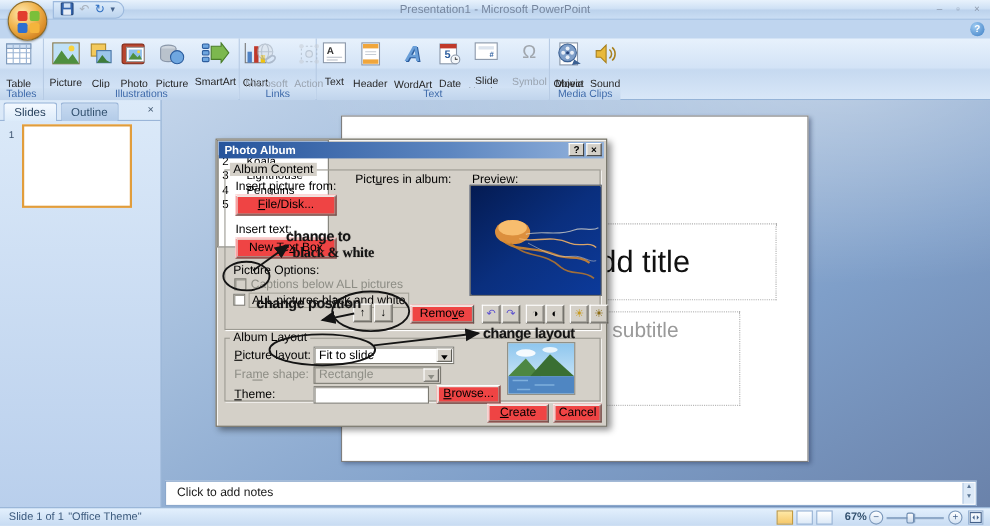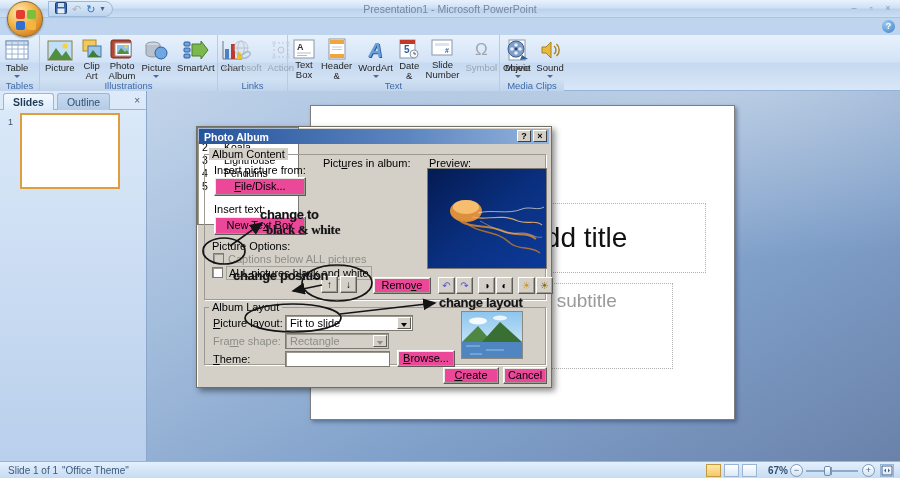--- a/index.html
+++ b/index.html
@@ -36,33 +36,33 @@
   
   #ribbon { left:0; top:35px; width:900px; height:56px;
     background:linear-gradient(#e7f1fc, #d3e3f6 48%, #c6d9f0 52%, #d8e7f8); border-bottom:1px solid #95b3d7; }
   .rgroup { float:left; height:56px; border-right:1px solid #b7cbe4; position:relative; padding:1px 2px 11px 2px; }
   .rgroup .glabel { position:absolute; left:0; right:0; bottom:0; height:11px; text-align:center;
     color:#3e6aaa; font-size:9.5px; background:linear-gradient(#cfe0f3,#c0d4ec); cursor:default; }
   .rbtns { display:flex; height:44px; align-items:stretch; }
   .rbtn { display:flex; flex-direction:column; align-items:center; justify-content:flex-start;
     padding:2px 3px 0 3px; border-radius:3px; cursor:default; }
   .rbtn .ric { height:24px; display:flex; align-items:center; justify-content:center; }
-  .rbtn .rlb { font-size:9.5px; line-height:10px; color:#262626; text-align:center; margin-top:1px; white-space:pre-line; }
+  .rbtn .rlb { font-size:9.5px; line-height:10px; color:#262626; text-align:center; margin-top:12px; white-space:pre-line; }
   .rbtn.disabled .rlb { color:#9aa4b0; }
   .dd { width:0; height:0; border-left:3px solid transparent; border-right:3px solid transparent;
     border-top:3px solid #4d6b96; margin-top:2px; }
 
   
   #leftpanel { left:0; top:91px; width:147px; height:370px;
     background:linear-gradient(#dcEAf9,#b9cfec); border-right:1px solid #8aa8cd; }
   #ltabs { left:0; top:2px; width:146px; height:17px; border-bottom:1px solid #9ab5d8; }
   .ltab { float:left; height:17px; padding:2px 9px 0 9px; font-size:10.5px; color:#33516f;
     border:1px solid #9ab5d8; border-bottom:none; border-radius:3px 3px 0 0; margin-left:3px;
     background:linear-gradient(#c7daf0,#b3cbe8); cursor:default; }
-  .ltab.active { background:linear-gradient(#f4f9ff,#dcebfa); font-weight:bold; color:#1f3a57; }
+  .ltab.active { background:linear-gradient(#f4f9ff,#dcebfa); font-weight:normal; color:#1f3a57; }
   #lclose { right:6px; top:4px; font-size:10px; color:#4a6078; cursor:default; }
   #thumb-num { left:8px; top:26px; font-size:9px; color:#3c536e; }
   #thumb { left:20px; top:22px; width:100px; height:76px; background:#fff;
     border:2px solid #e19d3c; box-shadow:0 0 0 1px #fff inset; cursor:default; }
 
   
   #main { left:147px; top:91px; width:753px; height:370px;
     background:linear-gradient(150deg,#c2d4ea 0%,#a3bddc 30%,#7f9fc9 65%,#6a82aa 100%); overflow:hidden; }
   #main .sheen { position:absolute; left:0; top:0; width:100%; height:60%;
     background:radial-gradient(ellipse at 80% -10%, rgba(255,255,255,.38), rgba(255,255,255,0) 55%); }
@@ -104,21 +104,21 @@
     background:linear-gradient(90deg,#26549c,#5d86c0 60%,#93b3dd); color:#fff; font-weight:bold;
     font-size:10.5px; padding:2px 0 0 5px; cursor:default; }
   .dctl { top:3px; width:14px; height:12px; background:#d4d0c8; border:1px solid;
     border-color:#fff #404040 #404040 #fff; font-size:9px; font-weight:bold; text-align:center; line-height:11px;
     color:#000; cursor:default; }
   .grp { position:absolute; border:1px solid #9c9a92; box-shadow:1px 1px 0 #ffffff; }
   .legend { position:absolute; background:#d4d0c8; padding:0 3px; font-size:11px; }
   .lbl { position:absolute; font-size:11px; color:#000; white-space:nowrap; }
   .lbl.gray, .gray { color:#8d8d85; }
   .u { text-decoration:underline; }
-  .btn3d { position:absolute; background:#ec4899; border:1px solid; border-color:#fff #5c5b55 #5c5b55 #fff;
+  .btn3d { position:absolute; background:#ef4444; border:1px solid; border-color:#fff #5c5b55 #5c5b55 #fff;
     box-shadow:inset -1px -1px 0 #9c9a92, inset 1px 1px 0 #e9e7e2; text-align:center; font-size:11px;
     cursor:default; padding-top:2px; }
   .chk { position:absolute; width:11px; height:11px; background:#fff; border:1px solid #7c7a72;
     box-shadow:inset 1px 1px 0 #9a988f; cursor:default; }
   .chk.gray { background:#d4d0c8; }
   #listbox { left:126px; top:42px; width:102px; height:98px; background:#fff;
     border:1px solid #7c7a72; box-shadow:inset 1px 1px 0 #9a988f; overflow:hidden; cursor:default; }
   .lrow { height:13px; display:flex; font-size:10.5px; line-height:13px; }
   .lrow .n { width:26px; padding-left:4px; }
   .lrow.sel { background:#a5bbda; }
@@ -420,20 +420,27 @@
     <div id="slide">
       <div id="ph-title" class="ph">
         <span>Click to add title</span>
       </div>
       <div id="ph-sub" class="ph">
         <span>Click to add subtitle</span>
       </div>
     </div>
   </div>
 
+  <div id="notes" class="abs">
+    <span id="notes-text" class="abs">Click to add notes</span>
+    <div id="notes-sb" class="abs">
+      <div>▲</div>
+      <div>▼</div>
+    </div>
+  </div>
 
   <div id="statusbar" class="abs">
     <span id="st-slide" class="abs">Slide 1 of 1</span>
     <span id="st-theme" class="abs">"Office Theme"</span>
     <div class="viewbtn sel abs" style="left:706px;"></div>
     <div class="viewbtn abs" style="left:724px;"></div>
     <div class="viewbtn abs" style="left:742px;"></div>
     <span id="st-zoomval" class="abs">67%</span>
     <div class="zbtn abs" style="left:790px;">−</div>
     <div id="zoom-track" class="abs"></div>
@@ -526,21 +533,21 @@
       </svg>
     </div>
 
     <div class="grp" style="left:7px; top:180px; width:342px; height:58px;"></div>
     <span class="legend" style="left:12px; top:174px;">Album Layout</span>
 
     <span class="lbl" style="left:16px; top:190px;"><span class="u">P</span><span>icture layout:</span></span>
     <div class="combo" style="left:88px; top:188px; width:128px;"><span>Fit to slide</span><span class="cdd"></span></div>
 
     <span class="lbl gray" style="left:16px; top:208px;"><span>Fra</span><span class="u">m</span><span>e shape:</span></span>
-    <div class="combo gray" style="left:88px; top:206px; width:104px;"><span>Rectangle</span><span class="cdd"></span></div>
+    <div class="combo gray" style="left:88px; top:206px; width:116px;"><span>Rectangle</span><span class="cdd"></span></div>
 
     <span class="lbl" style="left:16px; top:226px;"><span class="u">T</span><span>heme:</span></span>
     <div id="theme-input" class="abs" style="left:88px; top:224px; width:105px;"></div>
     <div class="btn3d" style="left:200px; top:223px; width:58px; height:17px; padding-top:1px;"><span class="u">B</span><span>rowse...</span></div>
 
     <div class="abs" style="left:264px; top:184px; width:62px; height:48px; border:1px solid #8c8a80;">
       <svg width="60" height="46" viewBox="0 0 60 46">
         <defs>
             <linearGradient id="sky" x1="0" y1="0" x2="0" y2="1">
               <stop offset="0" stop-color="#8ec6ee"></stop>

